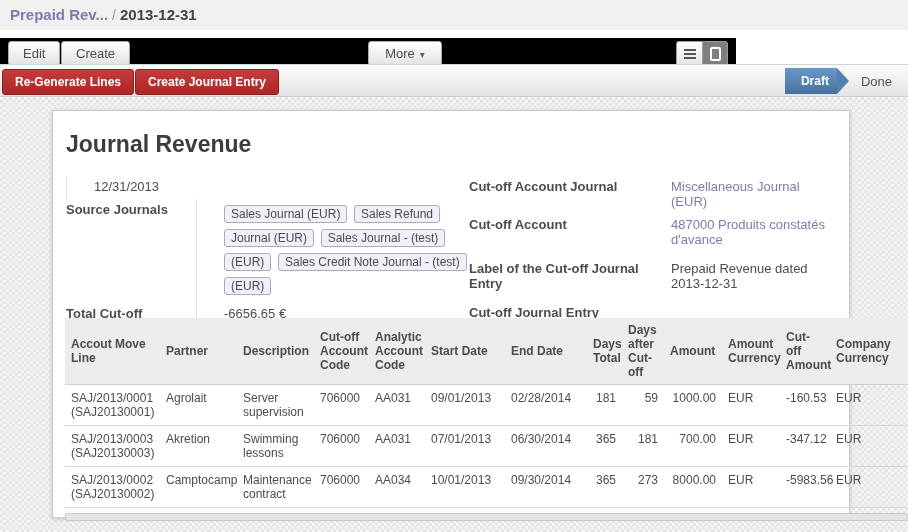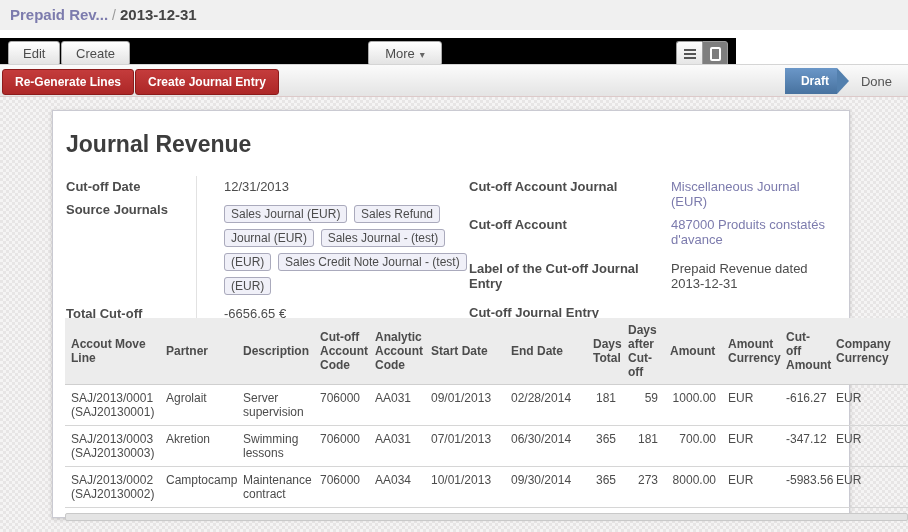--- a/index.html
+++ b/index.html
@@ -126,21 +126,20 @@
     <div class="state-inactive">Done</div>
   </div>
 </div>
 
 <div class="canvas">
   <div class="sheet">
     <div class="sheet-title">Journal Revenue</div>
     <div class="form-grid">
       <div class="fg-left">
         <div class="frow">
-          <div class="flabel">Cut-off Date</div>
           <div class="fval">12/31/2013</div>
         </div>
         <div class="frow">
           <div class="flabel">Source Journals</div>
           <div class="fval">
               <div class="tagwrap" id="journal-tags"><span class="tag">Sales Journal (EUR)</span> <span class="tag">Sales Refund Journal (EUR)</span> <span class="tag">Sales Journal - (test) (EUR)</span> <span class="tag">Sales Credit Note Journal - (test) (EUR)</span> </div>
             </div>
         </div>
         <div class="frow">
           <div class="flabel">Total Cut-off Amount</div>
@@ -210,21 +209,21 @@
             <td>Agrolait</td>
             <td>Server supervision</td>
             <td>706000</td>
             <td>AA031</td>
             <td>09/01/2013</td>
             <td>02/28/2014</td>
             <td class="num">181</td>
             <td class="num">59</td>
             <td class="num">1000.00</td>
             <td>EUR</td>
-            <td class="num">-616.27</td>
+            <td class="num">-160.53</td>
             <td>EUR</td>
           </tr>
           <tr class="row">
             <td>SAJ/2013/0003 (SAJ20130003)</td>
             <td>Akretion</td>
             <td>Swimming lessons</td>
             <td>706000</td>
             <td>AA031</td>
             <td>07/01/2013</td>
             <td>06/30/2014</td>

